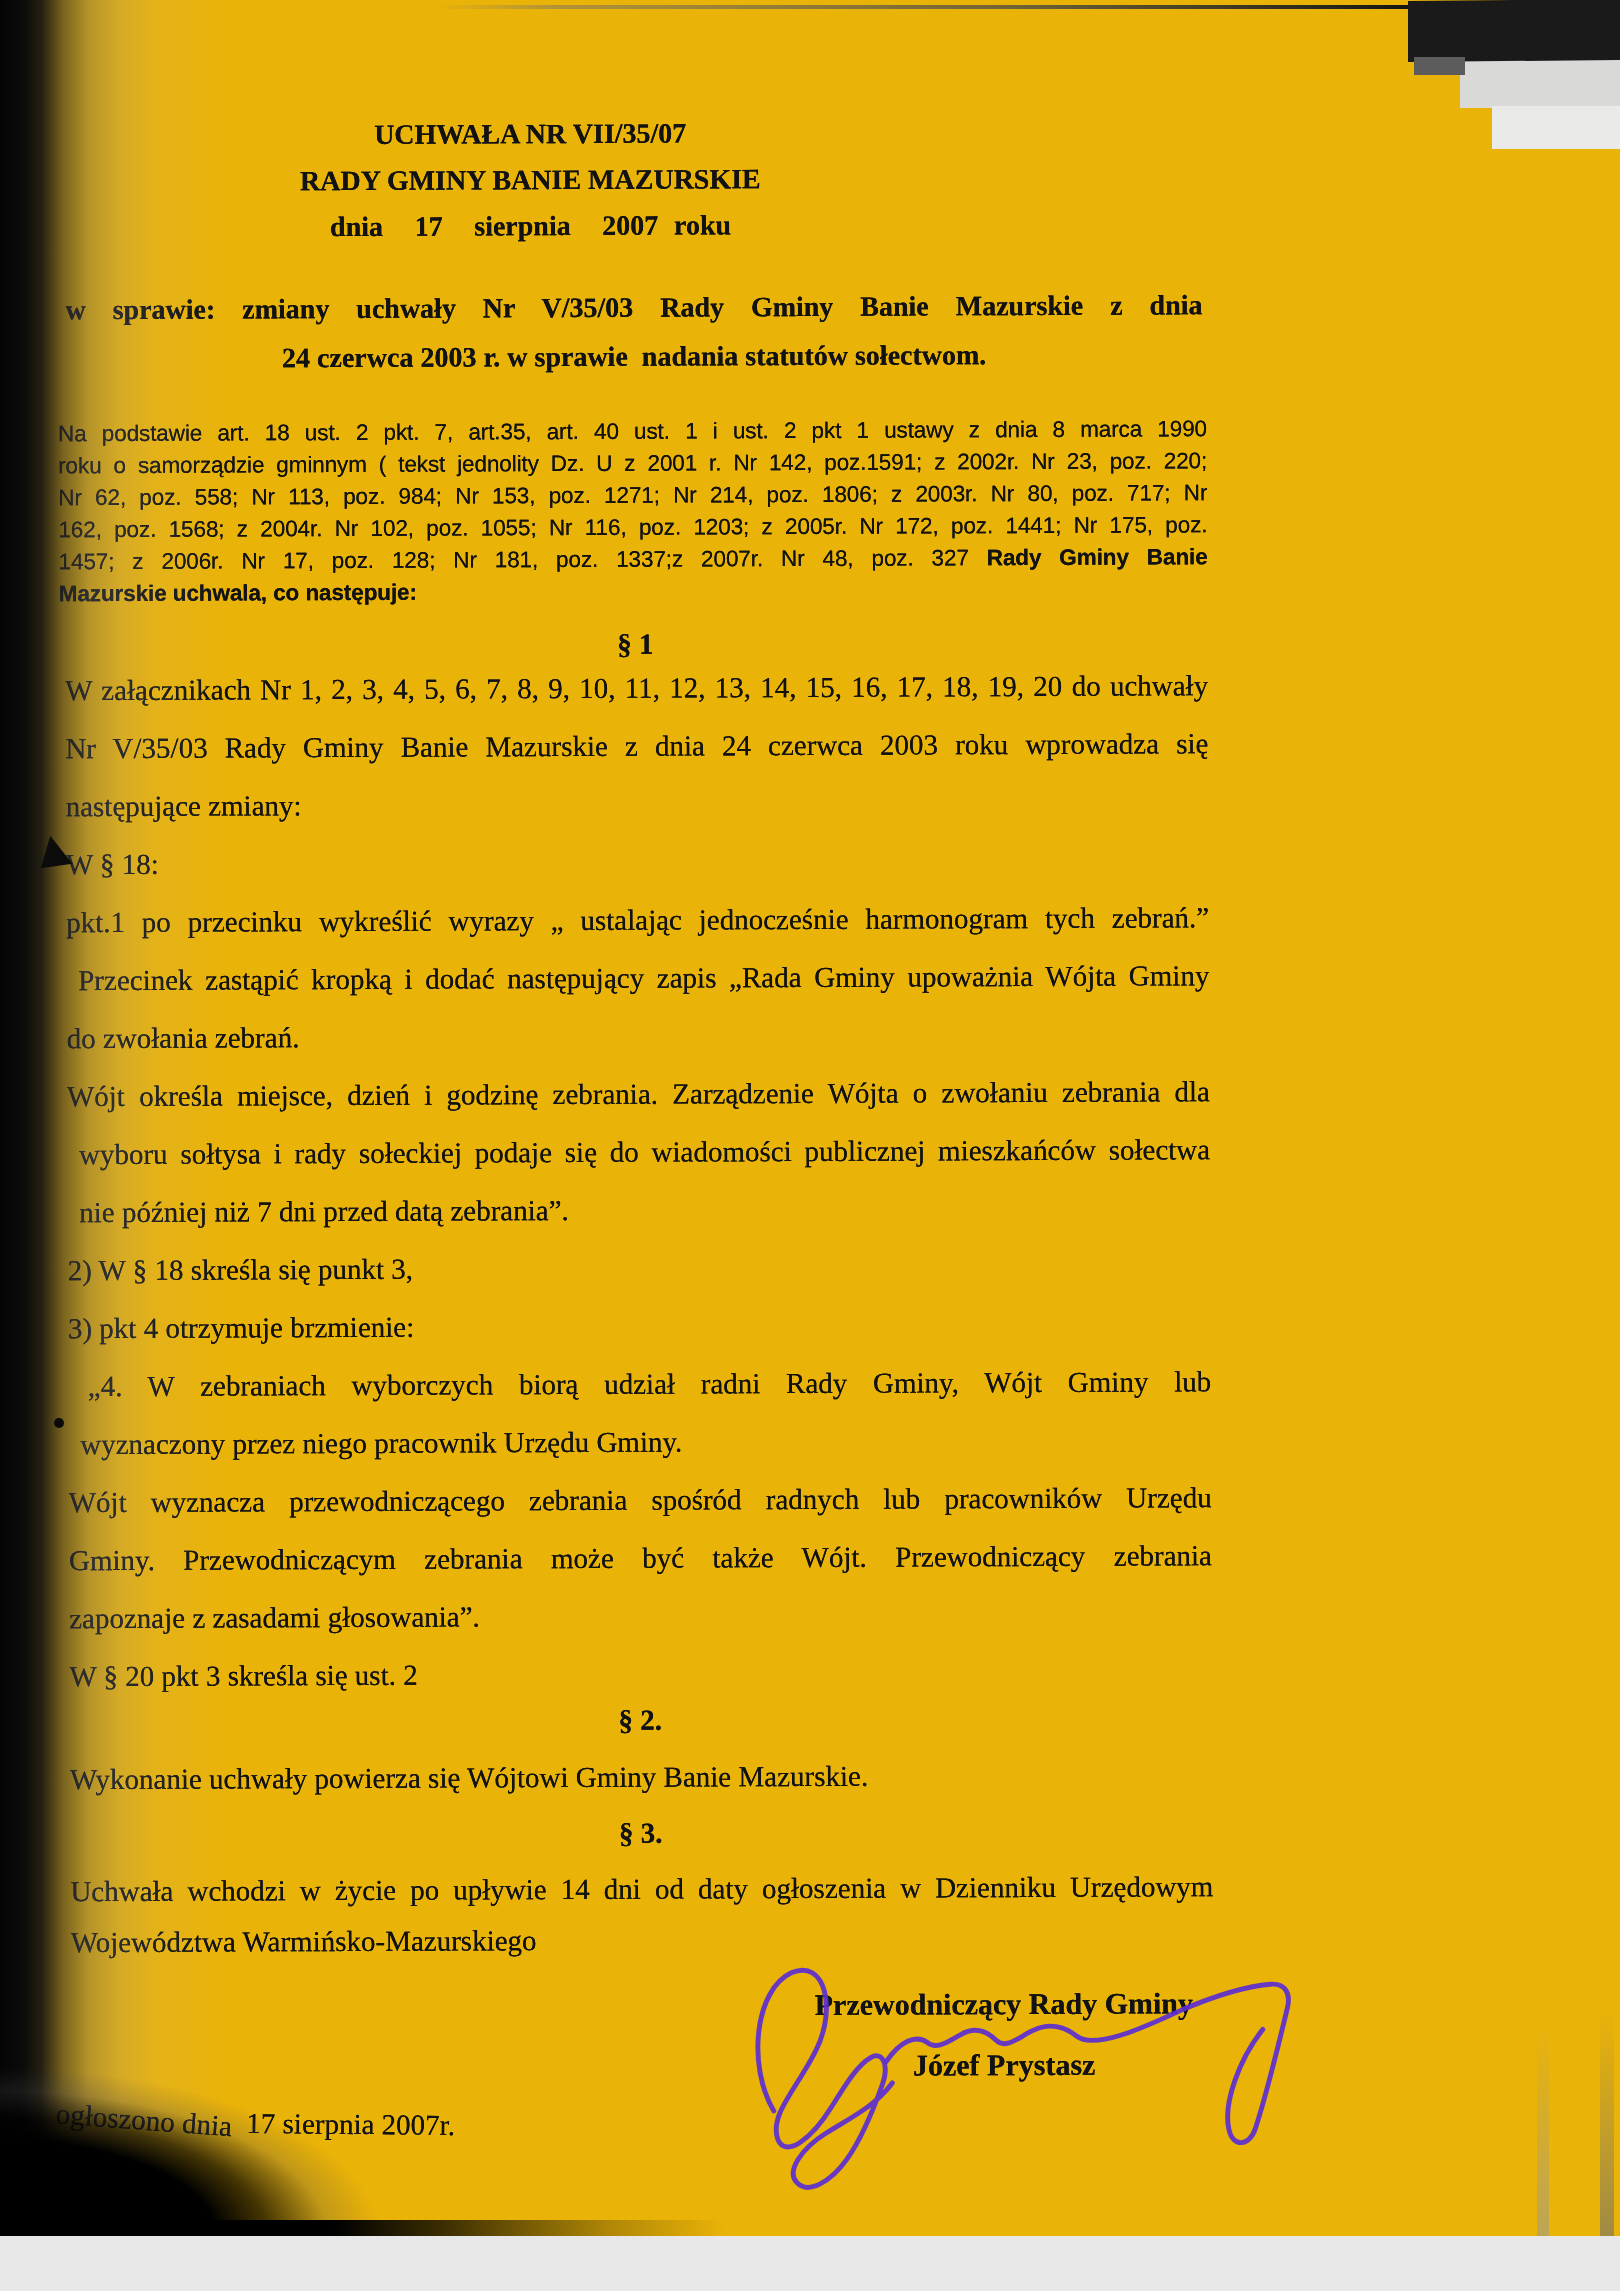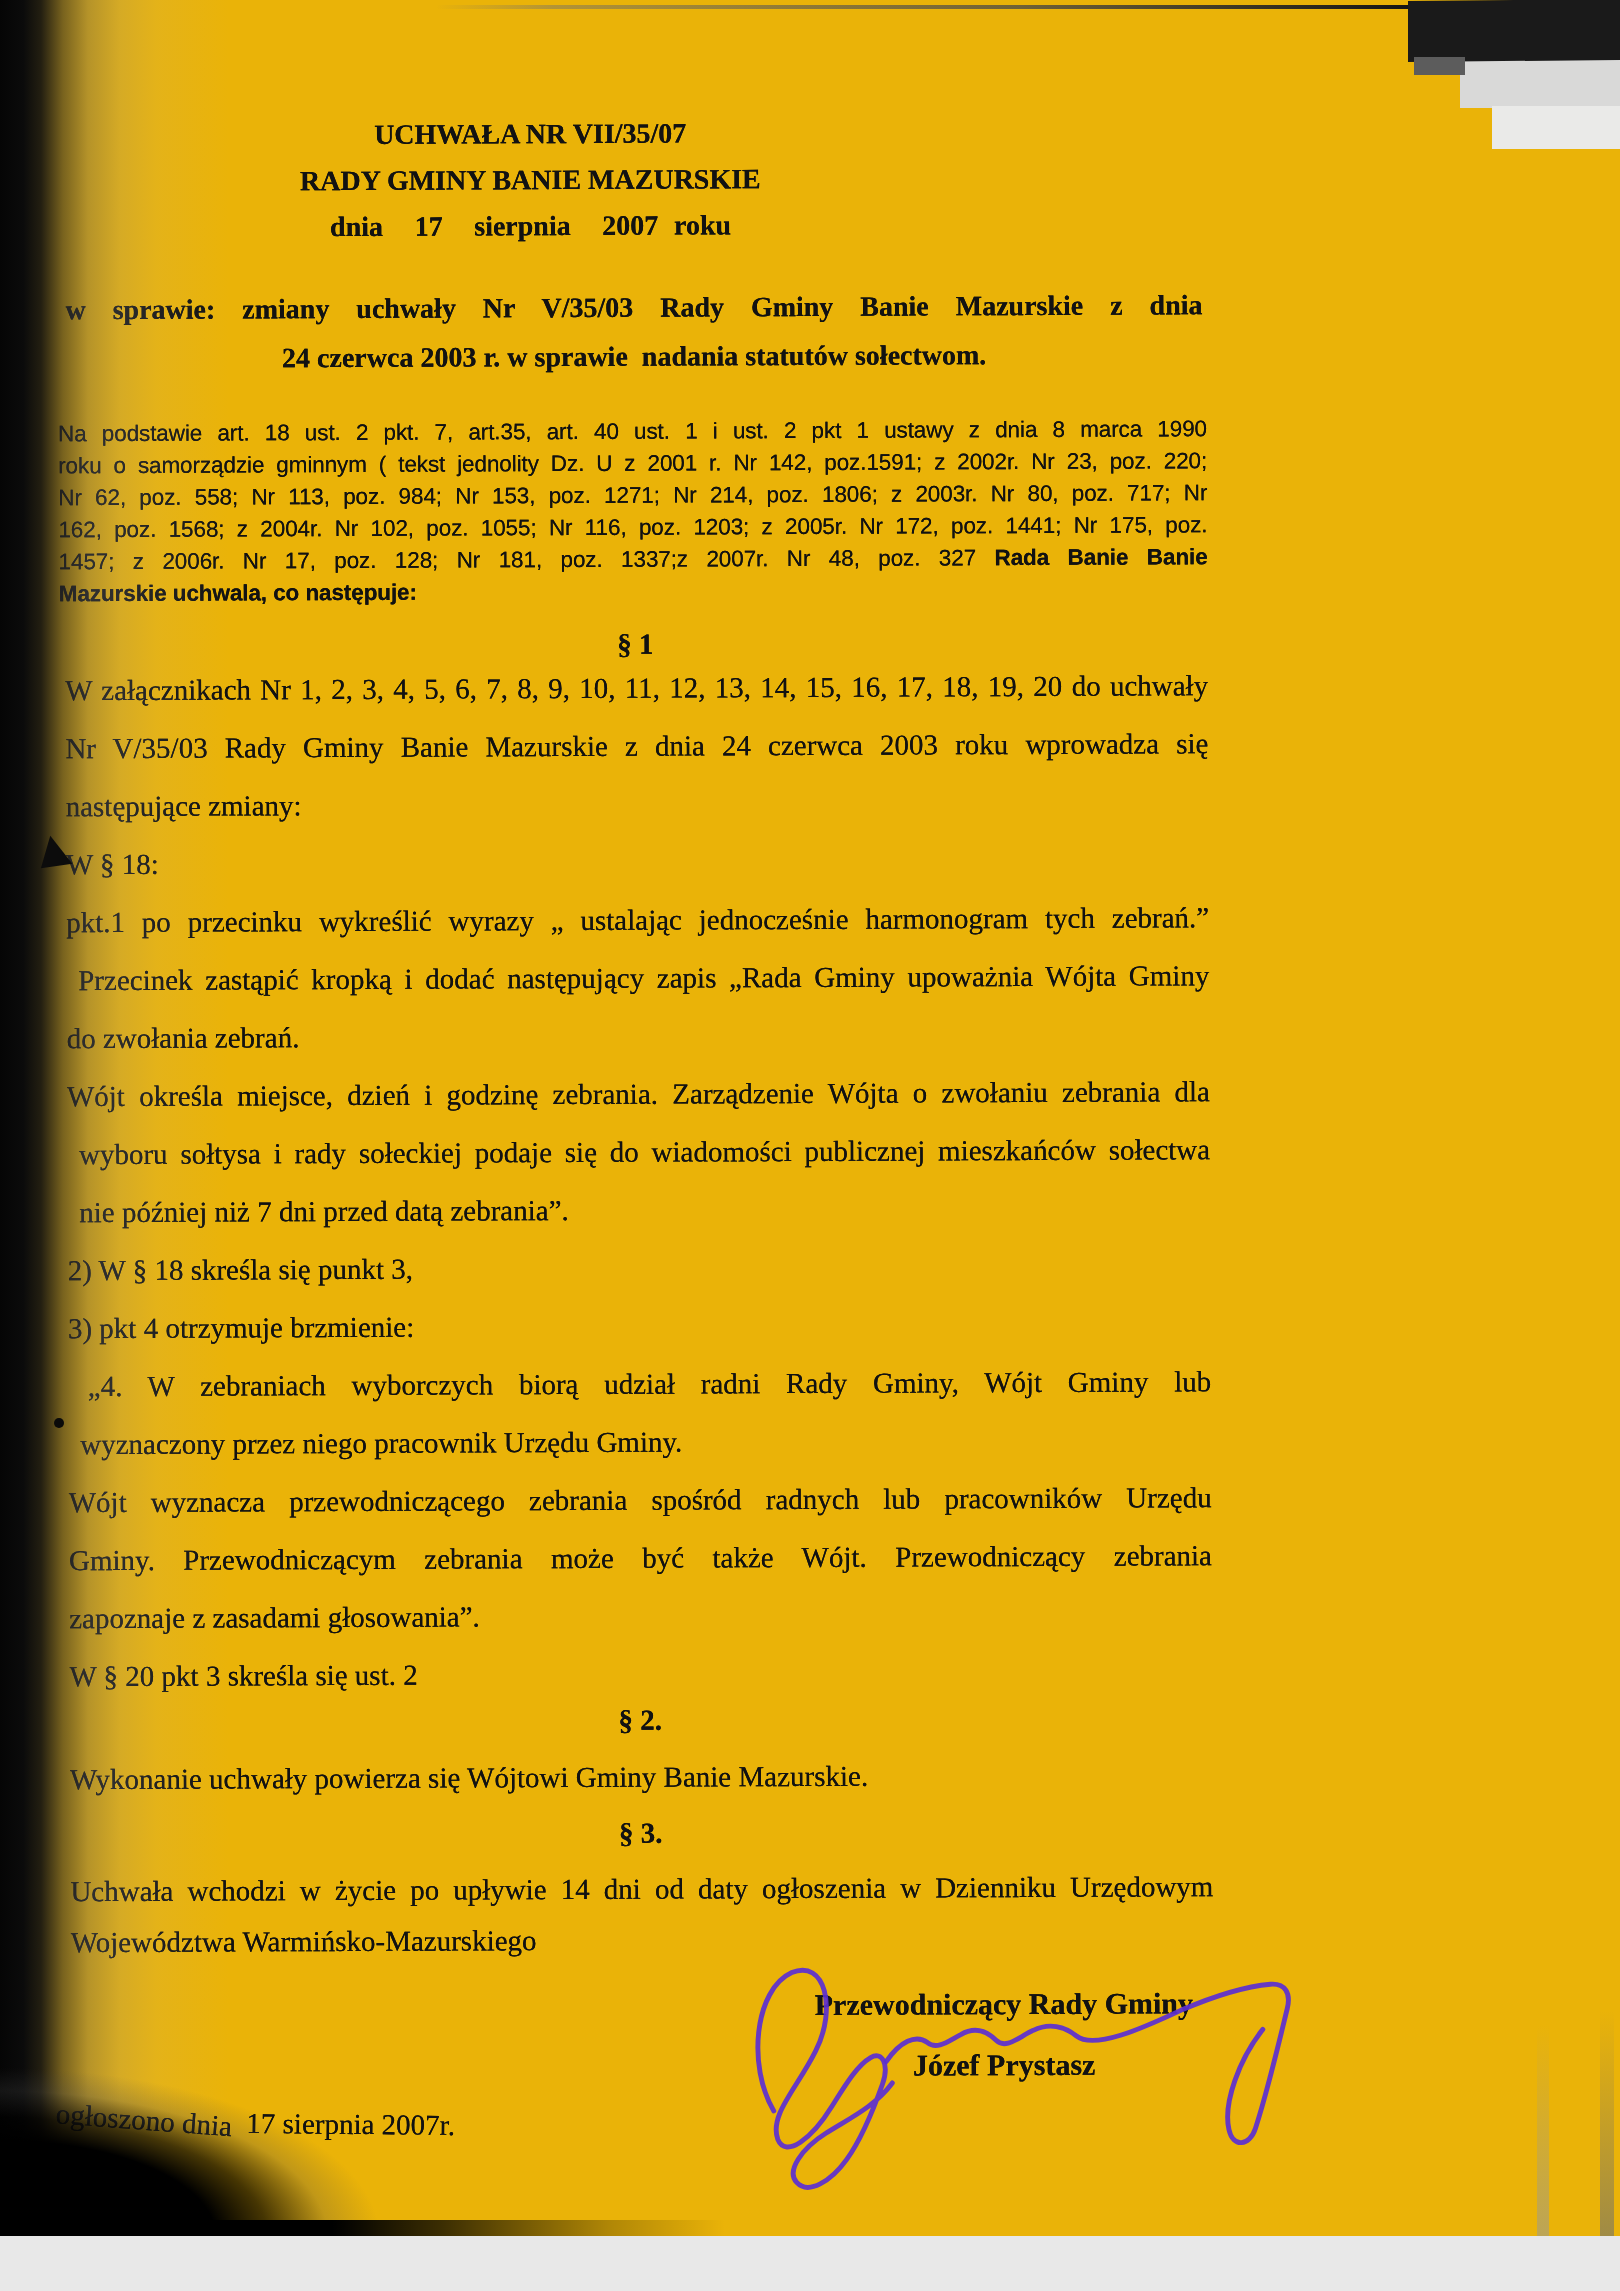--- a/index.html
+++ b/index.html
@@ -86,21 +86,21 @@
     </div>
 
     <div class="subject1 txt">w sprawie: zmiany uchwały Nr V/35/03 Rady Gminy Banie Mazurskie z dnia</div>
     <div class="subject2 txt">24 czerwca 2003 r. w sprawie  nadania statutów sołectwom.</div>
 
     <div class="legal txt">
       <div class="ln">Na podstawie art. 18  ust. 2 pkt. 7, art.35, art. 40 ust. 1 i ust. 2 pkt 1  ustawy z dnia 8 marca 1990</div>
       <div class="ln">roku o samorządzie gminnym ( tekst jednolity Dz. U z 2001 r. Nr 142, poz.1591; z 2002r. Nr 23, poz. 220;</div>
       <div class="ln">Nr 62, poz. 558;  Nr 113, poz. 984; Nr 153, poz. 1271; Nr 214, poz. 1806; z 2003r. Nr 80, poz. 717; Nr</div>
       <div class="ln">162, poz. 1568; z 2004r. Nr 102, poz. 1055; Nr 116, poz. 1203; z 2005r. Nr 172, poz. 1441; Nr 175, poz.</div>
-      <div class="ln"><span>1457; z 2006r. Nr  17, poz. 128; Nr 181, poz. 1337;z 2007r. Nr 48, poz. 327 </span><b>Rada Banie  Banie</b></div>
+      <div class="ln"><span>1457; z 2006r. Nr  17, poz. 128; Nr 181, poz. 1337;z 2007r. Nr 48, poz. 327 </span><b>Rady Gminy  Banie</b></div>
       <div class="ln last"><b>Mazurskie uchwala, co następuje:</b></div>
     </div>
 
     <div class="sec-head txt" style="top:627px;">§ 1</div>
 
     <div class="body-lines txt">
       <div class="bl j">W załącznikach Nr 1, 2, 3, 4, 5, 6, 7, 8, 9, 10, 11, 12, 13, 14, 15, 16, 17, 18, 19, 20 do uchwały</div>
       <div class="bl j">Nr V/35/03 Rady Gminy Banie Mazurskie z dnia 24 czerwca 2003 roku wprowadza się</div>
       <div class="bl n">następujące zmiany:</div>
       <div class="bl n">W § 18:</div>

